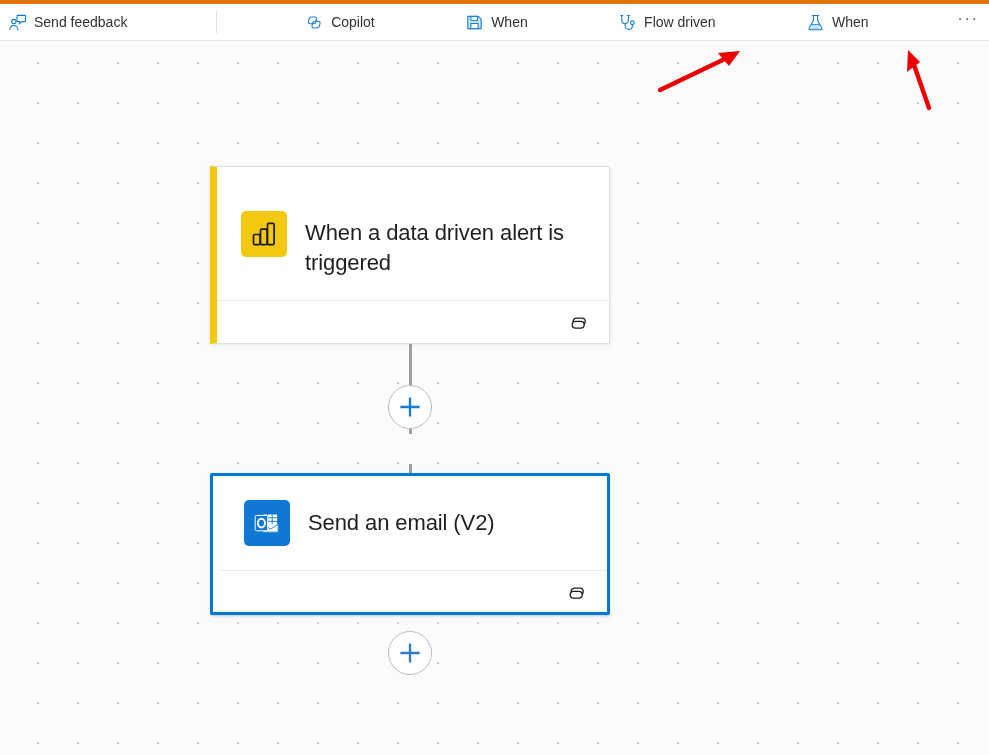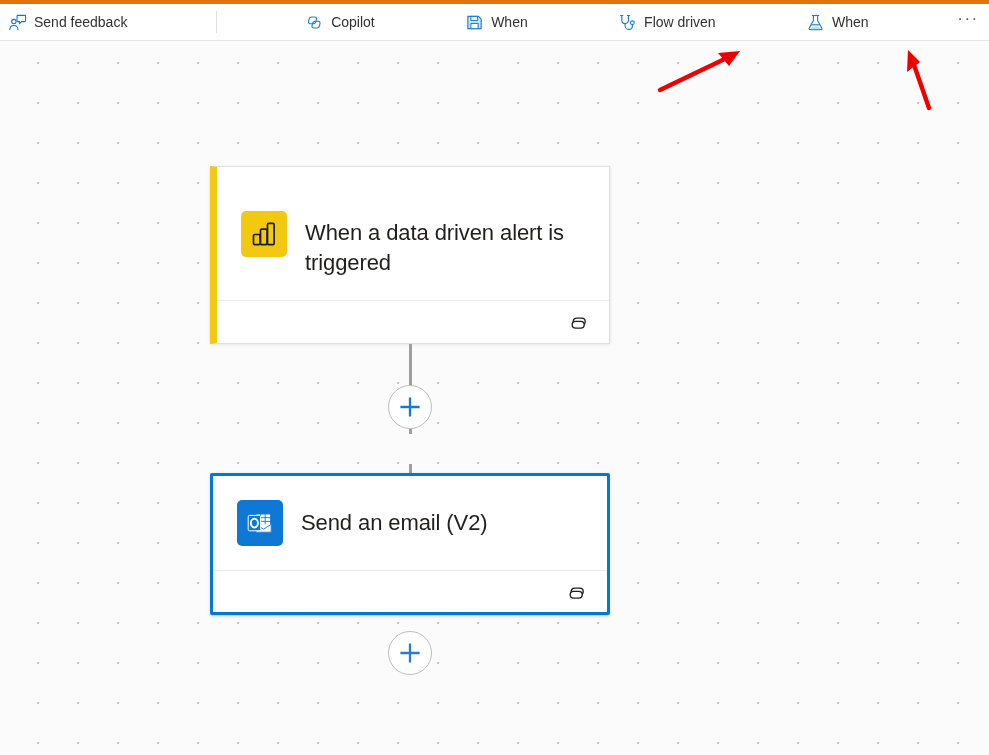--- a/index.html
+++ b/index.html
@@ -108,20 +108,21 @@
     left: 210px; top: 125px;
     width: 400px; height: 178px;
     border: 1px solid #e1dfdd;
     border-left: 7px solid #f2c811;
   }
   .card-selected {
     left: 210px; top: 432px;
     width: 400px; height: 142px;
     border: 3px solid #0078d4;
     border-radius: 2px;
+    padding-left: 7px;
   }
   .card-body {
     display: flex;
     align-items: center;
     padding-left: 24px;
     gap: 18px;
   }
   .card-trigger .card-body { height: 133px; }
   .card-selected .card-body { height: 94px; }
   .card-title {

